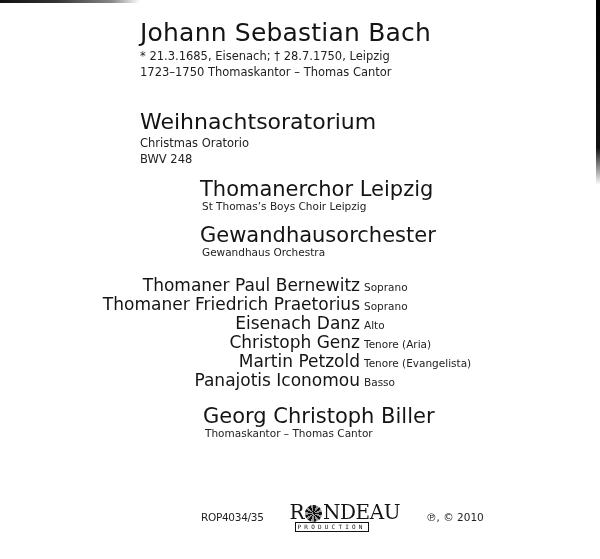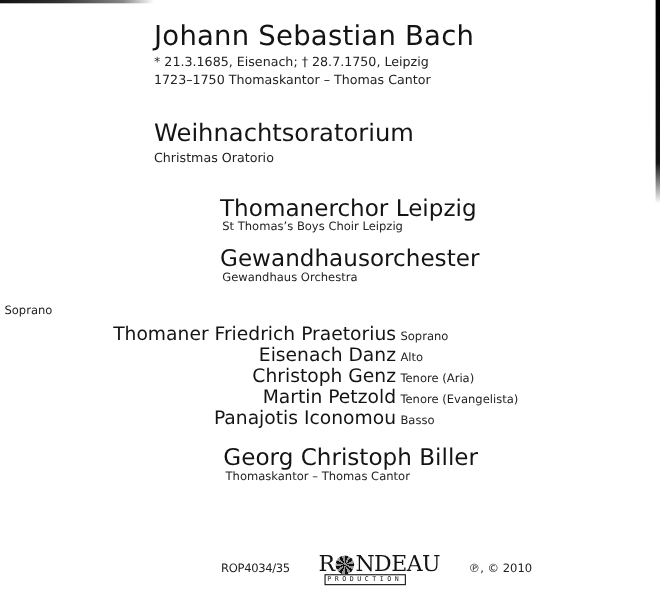--- a/index.html
+++ b/index.html
@@ -157,34 +157,36 @@
 
 <div class="block header center">
   <div class="composer">Johann Sebastian Bach</div>
   <div class="small">* 21.3.1685, Eisenach; † 28.7.1750, Leipzig</div>
   <div class="small">1723–1750 Thomaskantor – Thomas Cantor</div>
 </div>
 
 <div class="block work-block center">
   <div class="work-title">Weihnachtsoratorium</div>
   <div class="small">Christmas Oratorio</div>
+  <div class="small">BWV 248</div>
 </div>
 
 <div class="block ens" style="top:179px;">
   <div class="ens-title">Thomanerchor Leipzig</div>
   <div class="ens-sub">St Thomas’s Boys Choir Leipzig</div>
 </div>
 
 <div class="block ens" style="top:225px;">
   <div class="ens-title">Gewandhausorchester</div>
   <div class="ens-sub">Gewandhaus Orchestra</div>
 </div>
 
 <div class="block soloists">
   <div class="solo-row">
+    <span class="solo-name">Thomaner Paul Bernewitz</span>
     <span class="solo-voice">Soprano</span>
   </div>
   <div class="solo-row">
     <span class="solo-name">Thomaner Friedrich Praetorius</span>
     <span class="solo-voice">Soprano</span>
   </div>
   <div class="solo-row">
     <span class="solo-name">Eisenach Danz</span>
     <span class="solo-voice">Alto</span>
   </div>

